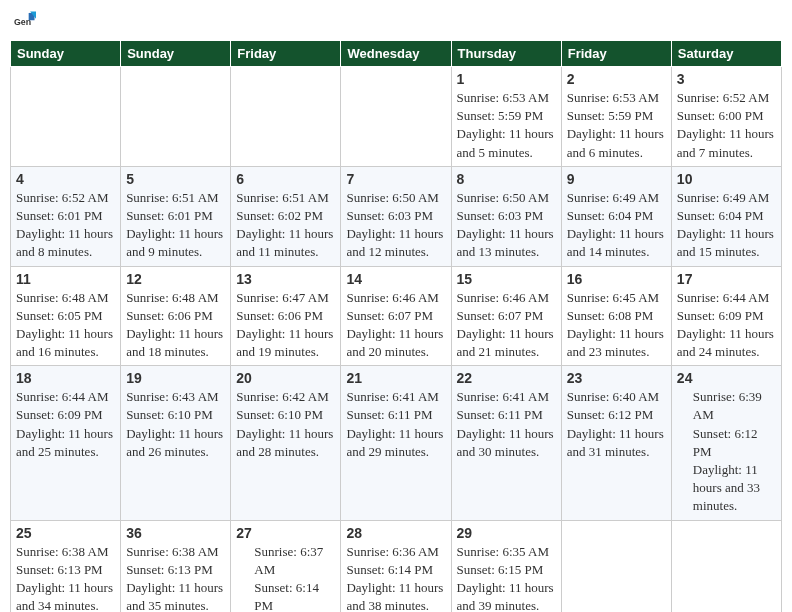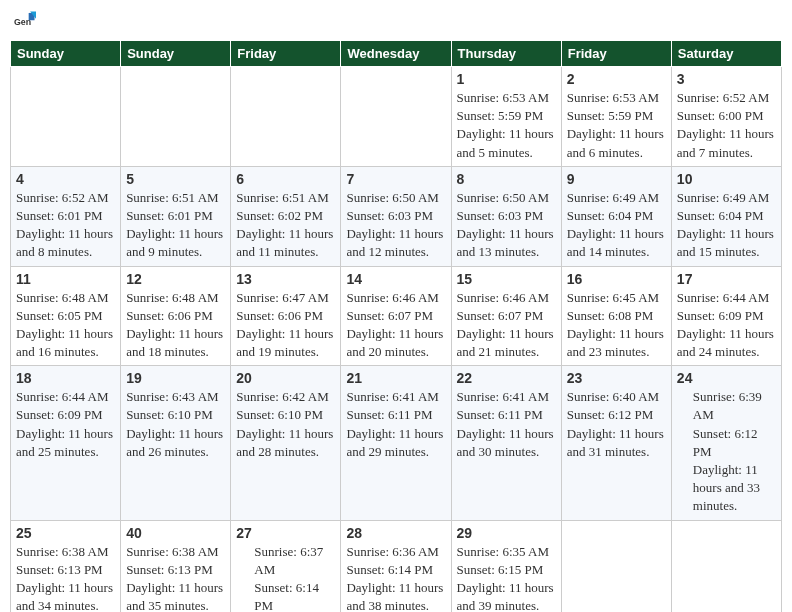--- a/index.html
+++ b/index.html
@@ -281,21 +281,21 @@
         </td>
       </tr>
       <tr>
         <td>
           <span class="day-number">25</span>
           <div class="day-info" style="white-space: pre-line;">Sunrise: 6:38 AM
 Sunset: 6:13 PM
 Daylight: 11 hours and 34 minutes.</div>
         </td>
         <td>
-          <span class="day-number">40</span>
+          <span class="day-number">36</span>
           <div class="day-info" style="white-space: pre-line;">Sunrise: 6:38 AM
 Sunset: 6:13 PM
 Daylight: 11 hours and 35 minutes.</div>
         </td>
         <td>
           <span class="day-number">27</span>
           <div class="day-info" style="white-space: pre-line; margin-left: 18px;">Sunrise: 6:37 AM
 Sunset: 6:14 PM
 Daylight: 11 hours and 37 minutes.</div>
         </td>

